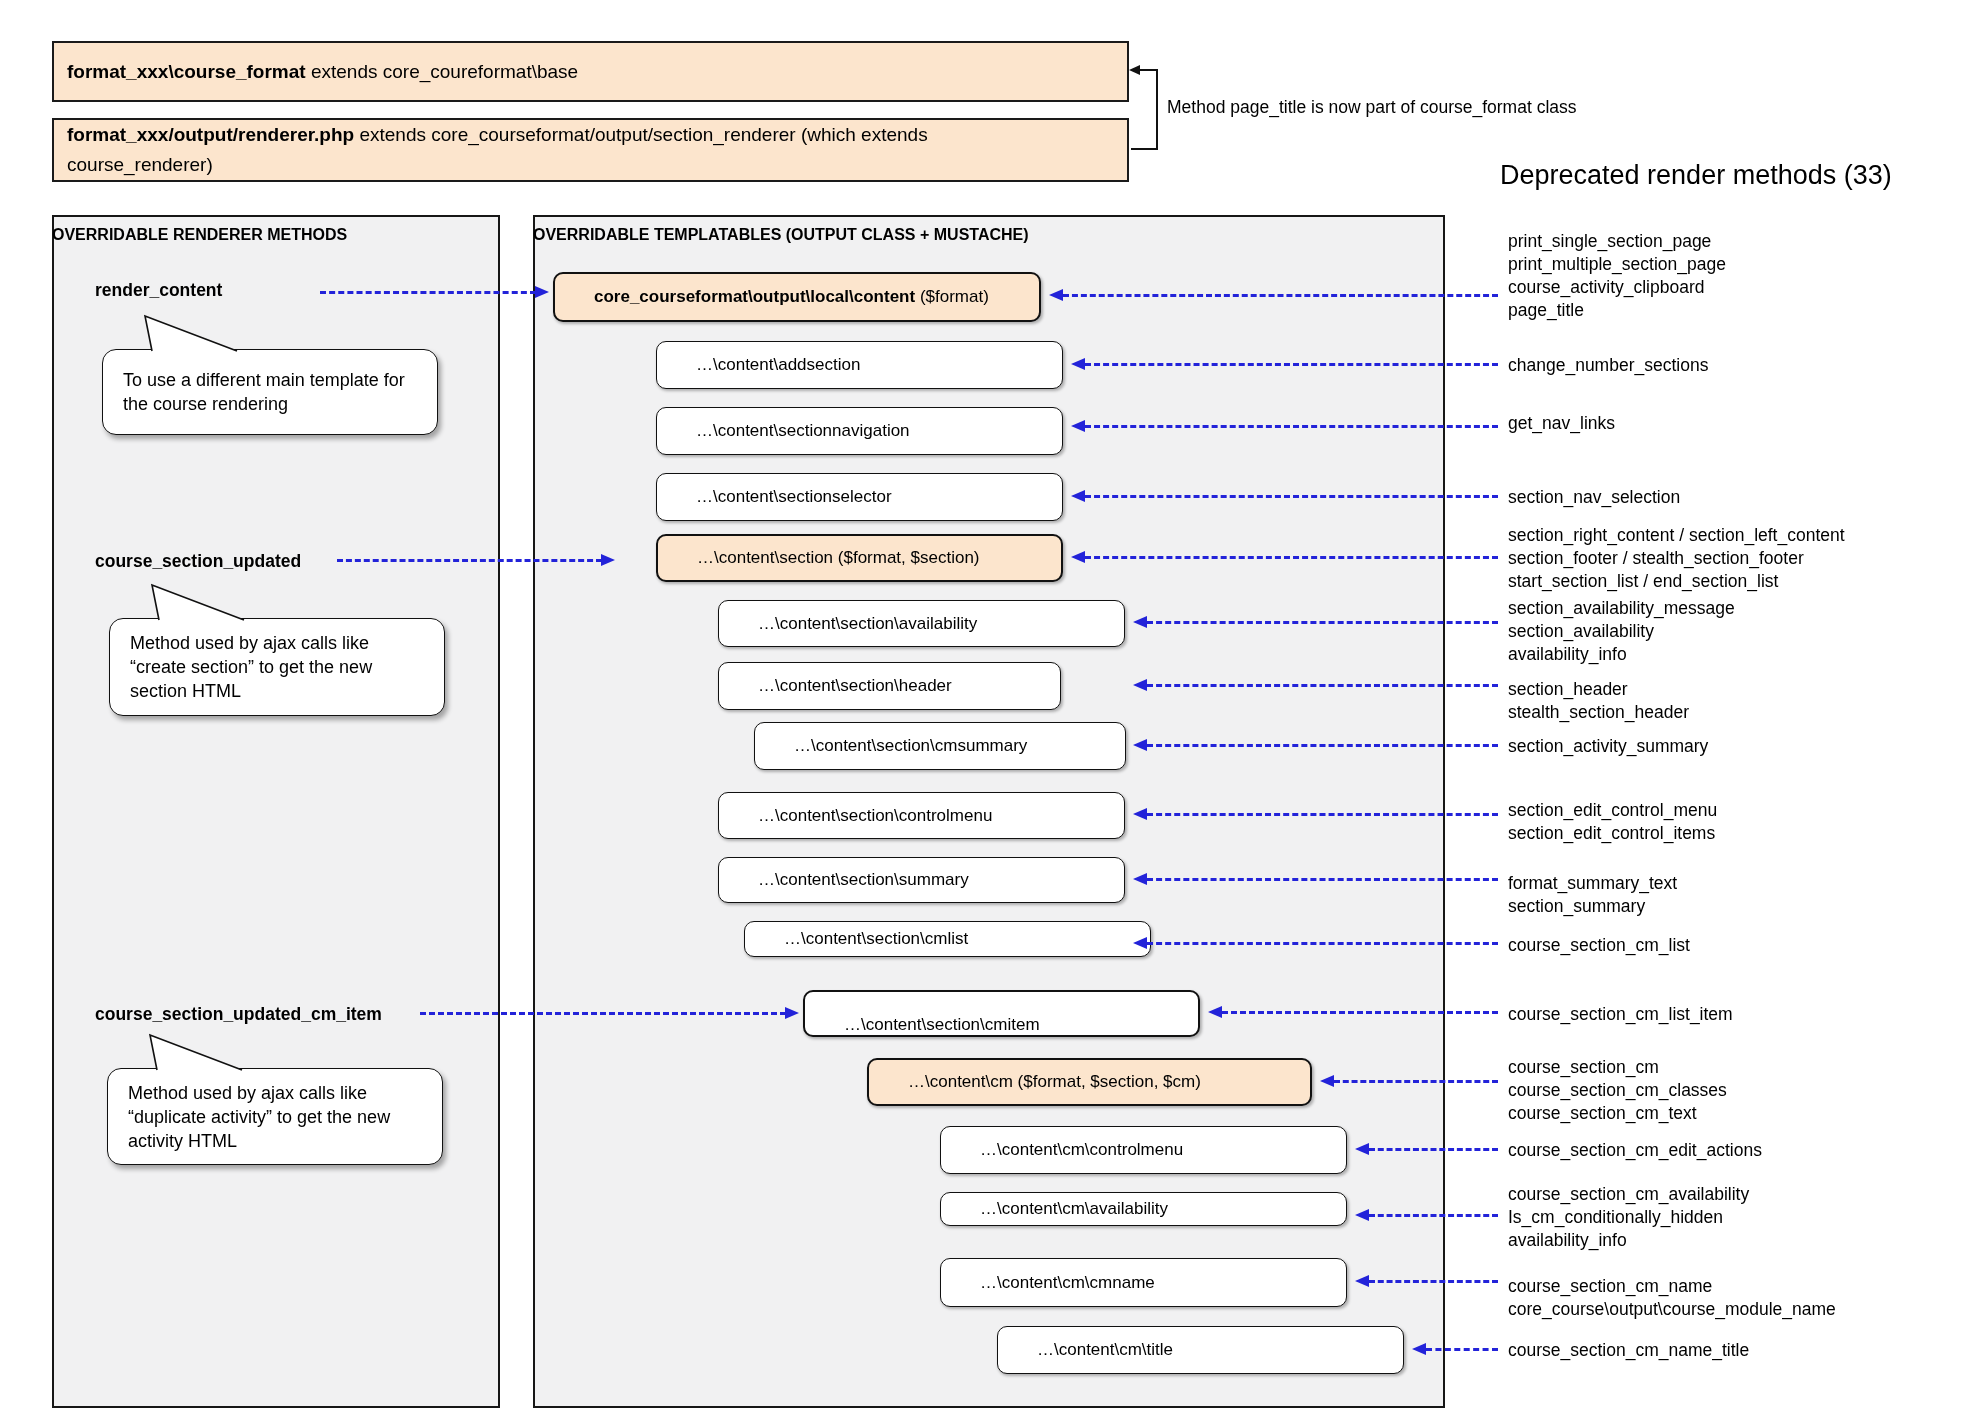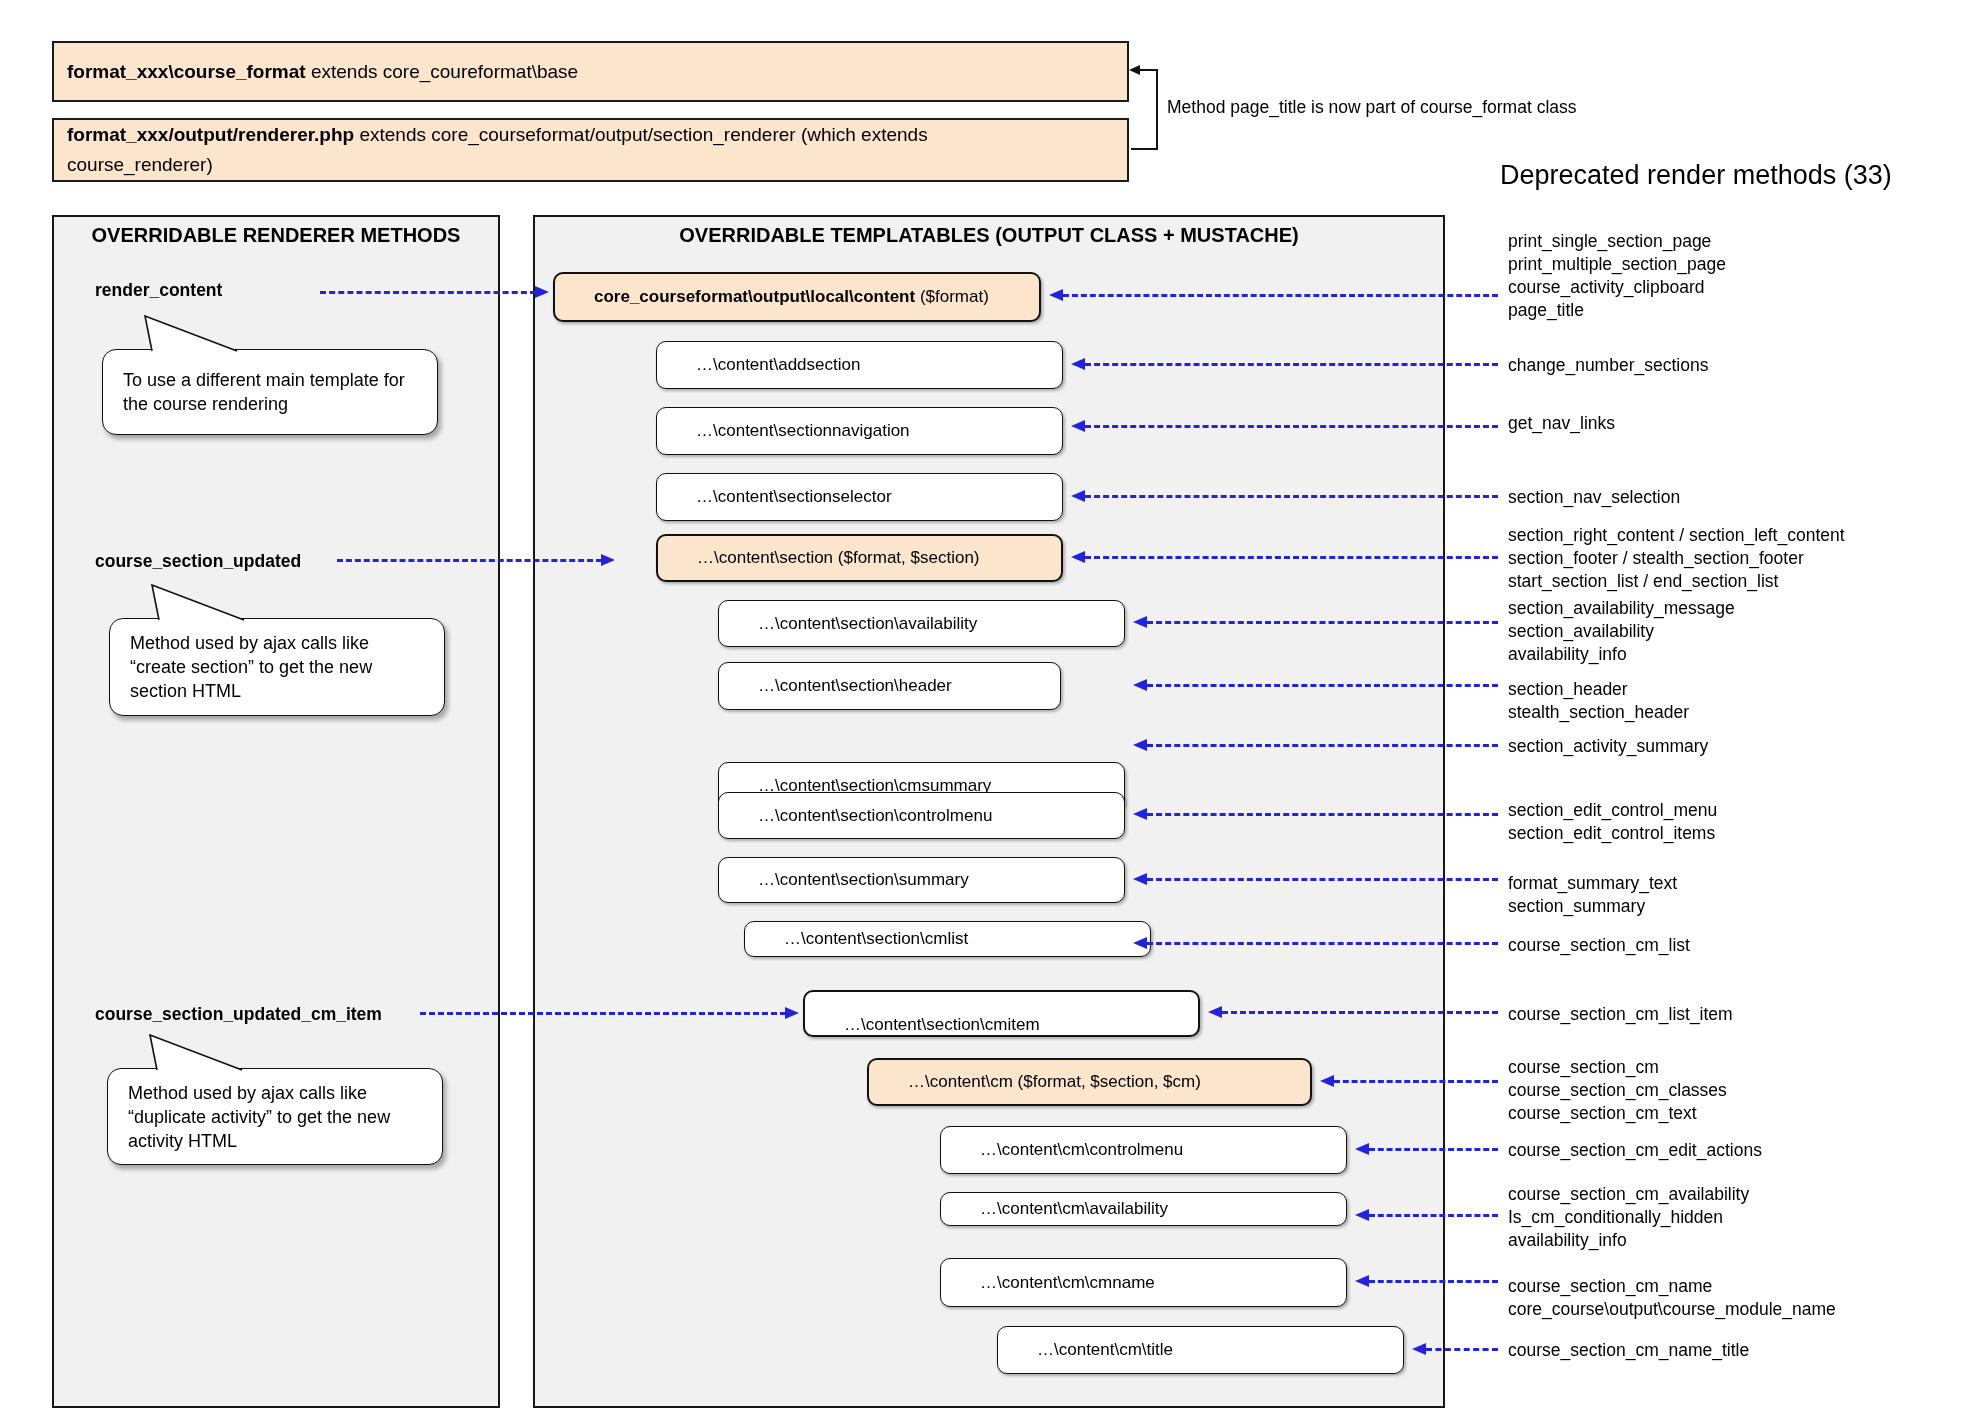--- a/index.html
+++ b/index.html
@@ -1,20 +1,20 @@
 <!DOCTYPE html>
 <html><head>
 <meta charset="utf-8">
 <style>
   html,body{margin:0;padding:0;background:#fff;}
   .canvas{position:relative;width:1964px;height:1427px;background:#ffffff;
           font-family:"Liberation Sans",sans-serif;color:#000;overflow:hidden;}
   
   .panel{position:absolute;background:#f1f1f2;border:2px solid #161616;box-sizing:border-box;}
-  .panel-title{position:absolute;font-weight:bold;font-size:20px;line-height:22px;text-align:center;}
+  .panel-title{position:absolute;font-weight:bold;font-size:16px;line-height:22px;text-align:left;}
   
   .obox{position:absolute;background:#fce5cd;border:2px solid #1a1a1a;box-sizing:border-box;
         display:flex;align-items:center;padding:0 13px;font-size:19px;}
   .obox .lbl{display:block;line-height:30px;}
   .b{font-weight:bold;}
   
   .mbox{position:absolute;background:#ffffff;border:1.6px solid #111;border-radius:10px;
         box-sizing:border-box;display:flex;align-items:center;padding:0 39px;font-size:17px;
         box-shadow:1.5px 2px 3px rgba(0,0,0,.28);}
   .mbox.orange{background:#fce5cd;border-width:2.2px;}
@@ -110,21 +110,21 @@
     </div>
   <div class="mbox orange" style="left:656px;top:534px;width:407px;height:48px;">
       <span>…\content\section ($format, $section)</span>
     </div>
   <div class="mbox" style="left:718px;top:600px;width:407px;height:47px;">
       <span>…\content\section\availability</span>
     </div>
   <div class="mbox" style="left:718px;top:662px;width:343px;height:48px;">
       <span>…\content\section\header</span>
     </div>
-  <div class="mbox" style="left:718px;top:722px;width:407px;height:48px;margin-top:40px;">
+  <div class="mbox" style="left:754px;top:722px;width:372px;height:48px;">
       <span>…\content\section\cmsummary</span>
     </div>
   <div class="mbox" style="left:718px;top:792px;width:407px;height:47px;">
       <span>…\content\section\controlmenu</span>
     </div>
   <div class="mbox" style="left:718px;top:857px;width:407px;height:46px;">
       <span>…\content\section\summary</span>
     </div>
   <div class="mbox" style="left:744px;top:921px;width:407px;height:36px;">
       <span>…\content\section\cmlist</span>

